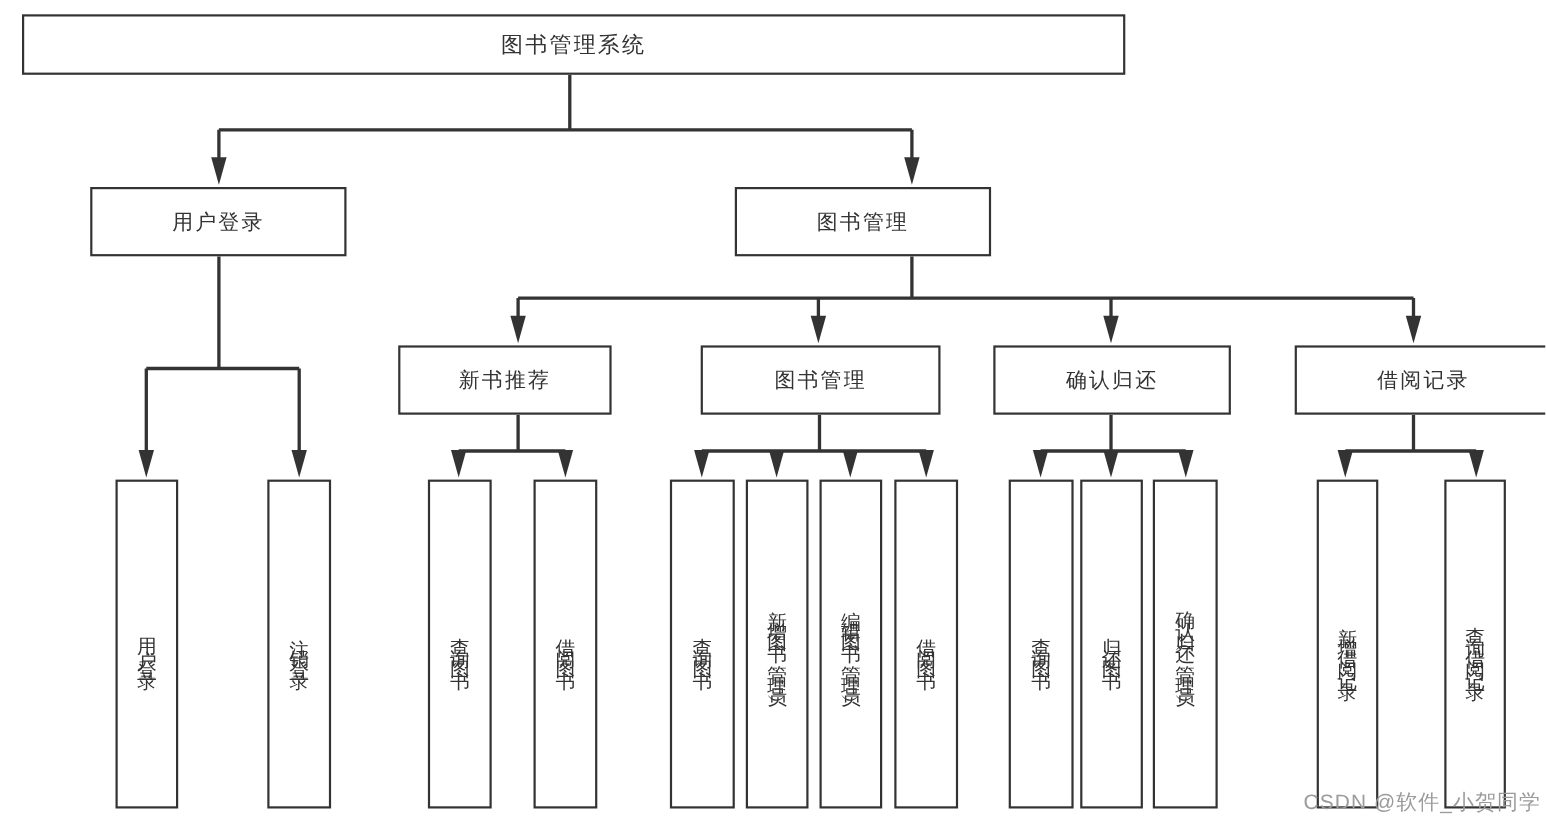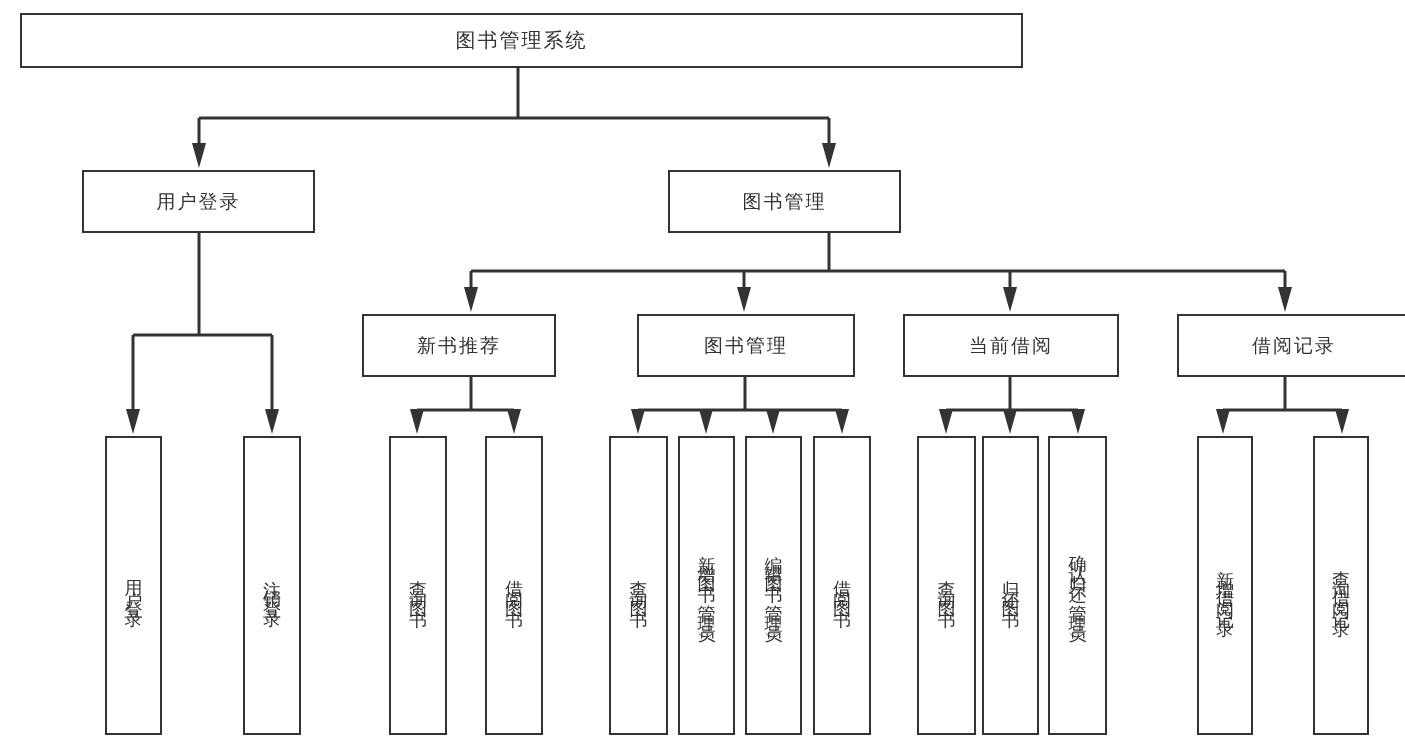--- a/index.html
+++ b/index.html
@@ -88,21 +88,21 @@
     <span>图书管理</span>
   </div>
 
   <div class="box hbox" style="left:362px;top:314px;width:194px;height:63px;">
     <span>新书推荐</span>
   </div>
   <div class="box hbox" style="left:637px;top:314px;width:218px;height:63px;">
     <span>图书管理</span>
   </div>
   <div class="box hbox" style="left:903px;top:314px;width:216px;height:63px;">
-    <span>当前借阅</span>
+    <span>确认归还</span>
   </div>
   <div class="box hbox" style="left:1177px;top:314px;width:234px;height:63px;">
     <span>借阅记录</span>
   </div>
 
   <div class="box vbox" style="left:105px;top:436px;width:57px;height:299px;">
     <span>用户登录</span>
   </div>
   <div class="box vbox" style="left:243px;top:436px;width:58px;height:299px;">
     <span>注销登录</span>
@@ -138,13 +138,14 @@
     <span>确认归还（管理员）</span>
   </div>
 
   <div class="box vbox" style="left:1197px;top:436px;width:56px;height:299px;">
     <span>新增借阅记录</span>
   </div>
   <div class="box vbox" style="left:1313px;top:436px;width:56px;height:299px;">
     <span>查询借阅记录</span>
   </div>
 
+  <div class="watermark">CSDN @软件_小贺同学</div>
 </div>
 
 </body></html>

